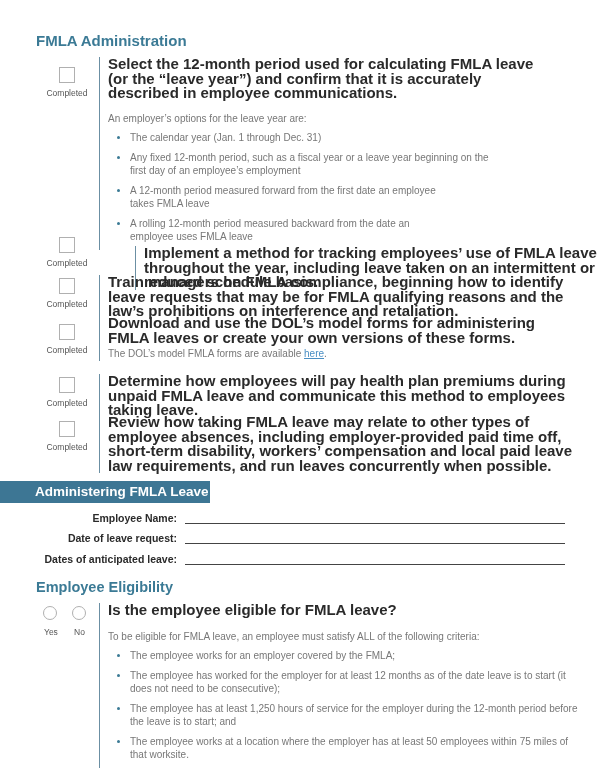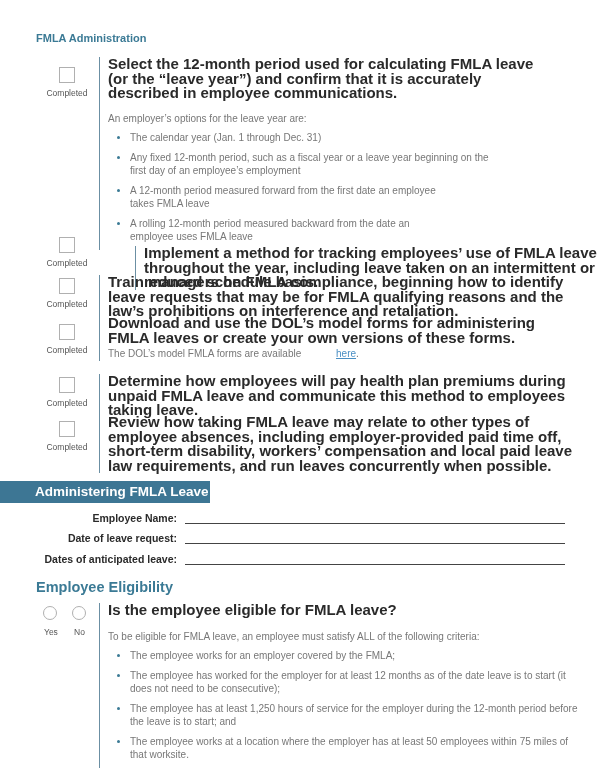--- a/index.html
+++ b/index.html
@@ -1,28 +1,28 @@
 <!DOCTYPE html>
 <html><head>
 <meta charset="utf-8">
 <style>
   html, body { margin:0; padding:0; background:#ffffff; }
   body { width:600px; height:776px; position:relative; overflow:hidden; font-family:"Liberation Sans", sans-serif; color:#2b2b2b; }
-  .h-section { position:absolute; left:36px; font-weight:bold; color:#3b7a95; font-size:11px; }
+  .h-section { position:absolute; left:36px; font-weight:bold; color:#3b7a95; font-size:15px; }
   .row { position:absolute; left:0; width:600px; }
   .chk-col { position:absolute; left:36px; width:62px; text-align:center; }
   .checkbox { display:block; margin:0 auto; width:14px; height:14px; border:1.6px solid #b0b0b0; background:#fff; }
   .chk-label { display:block; font-size:8.5px; color:#555; margin-top:5px; }
   .content { position:absolute; left:99px; border-left:1.5px solid #6b8fa3; padding-left:8px; }
   .bold { font-weight:bold; font-size:15px; line-height:14.5px; color:#2a2a2a; }
   .light { font-size:10px; color:#777; line-height:13.5px; }
   ul { margin:6px 0 0 0; padding-left:22px; }
   li { font-size:10px; color:#777; line-height:13.5px; margin-bottom:6px; }
   li::marker { color:#3b7a95; }
-  a.link { color:#4a8fc4; text-decoration:underline;margin-left:32px; }
+  a.link { color:#4a8fc4; text-decoration:underline; }
   .banner { position:absolute; left:0; top:481px; width:210px; height:22px; background:#3d7694; color:#fff; font-weight:bold; font-size:13.5px; line-height:22px; padding-left:35px; box-sizing:border-box; }
   .field { position:absolute; left:0; width:600px; height:16px;padding-left:7px; }
   .field-label { position:absolute; right:430px; font-weight:bold; font-size:10.5px; color:#2a2a2a; top:0; white-space:nowrap; }
   .field-line { position:absolute; left:185px; width:380px; top:11px; border-bottom:1px solid #444; }
   .radio-col { position:absolute; left:40px; width:52px; }
   .radio { position:absolute; width:14px; height:14px; border:1.8px solid #b0b0b0; border-radius:50%; box-sizing:border-box; background:#fff; }
   .radio-label { position:absolute; font-size:8.5px; color:#555; top:21px; }
 </style>
 </head>
 <body>

